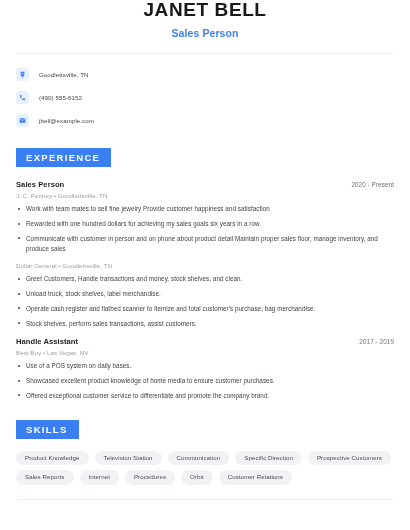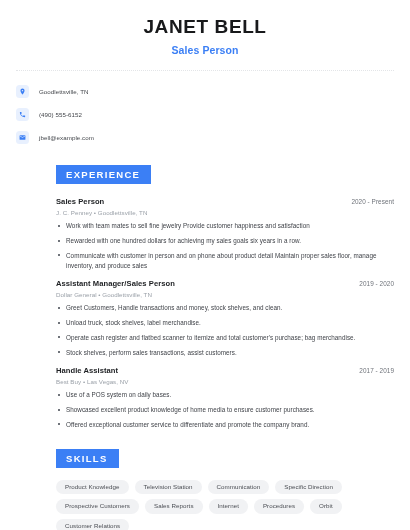--- a/index.html
+++ b/index.html
@@ -13,21 +13,21 @@
   .page {
     position: relative;
     width: 410px;
     height: 530px;
     background: #ffffff;
     overflow: hidden;
     padding: 0 16px;
   }
 
   
-  .header { padding-top: 17px; text-align: center; }
+  .header { text-align: center; }
   .full-name {
     font-size: 19px;
     font-weight: 700;
     letter-spacing: 0.6px;
     color: #18191b;
     line-height: 1.1;
   }
   .job-title {
     margin-top: 6px;
     font-size: 10.5px;
@@ -62,21 +62,21 @@
   }
   .contact-icon svg { display: block; }
   .contact-text {
     margin-left: 10px;
     font-size: 6.2px;
     color: #44474c;
     letter-spacing: 0.05px;
   }
 
   
-  .section { margin-top: 18px; margin-left: 40px; }
+  .section { margin-top: 18px; }
   .section-badge {
     display: inline-block;
     background: #3b7ff5;
     color: #ffffff;
     font-size: 9.5px;
     font-weight: 700;
     letter-spacing: 1.3px;
     padding: 5px 11px 5px 10px;
     line-height: 1;
   }
@@ -199,24 +199,20 @@
             <span class="entry-dates">2020 - Present</span>
           </div>
           <div class="entry-meta">J. C. Penney  •  Goodlettsville, TN</div>
           <ul class="bullets">
             <li class="bullet">Work with team mates to sell fine jewelry Provide customer happiness and satisfaction</li>
             <li class="bullet">Rewarded with one hundred dollars for achieving my sales goals six years in a row.</li>
             <li class="bullet">Communicate with customer in person and on phone about product detail Maintain proper sales floor, manage inventory, and produce sales</li>
           </ul>
         </div>
         <div class="entry">
-          <div class="entry-head">
-            <span class="entry-role">Assistant Manager/Sales Person</span>
-            <span class="entry-dates">2019 - 2020</span>
-          </div>
           <div class="entry-meta">Dollar General  •  Goodlettsville, TN</div>
           <ul class="bullets">
             <li class="bullet">Greet Customers, Handle transactions and money, stock shelves, and clean.</li>
             <li class="bullet">Unload truck, stock shelves, label merchandise.</li>
             <li class="bullet">Operate cash register and flatbed scanner to itemize and total customer's purchase; bag merchandise.</li>
             <li class="bullet">Stock shelves, perform sales transactions, assist customers.</li>
           </ul>
         </div>
         <div class="entry">
           <div class="entry-head">

